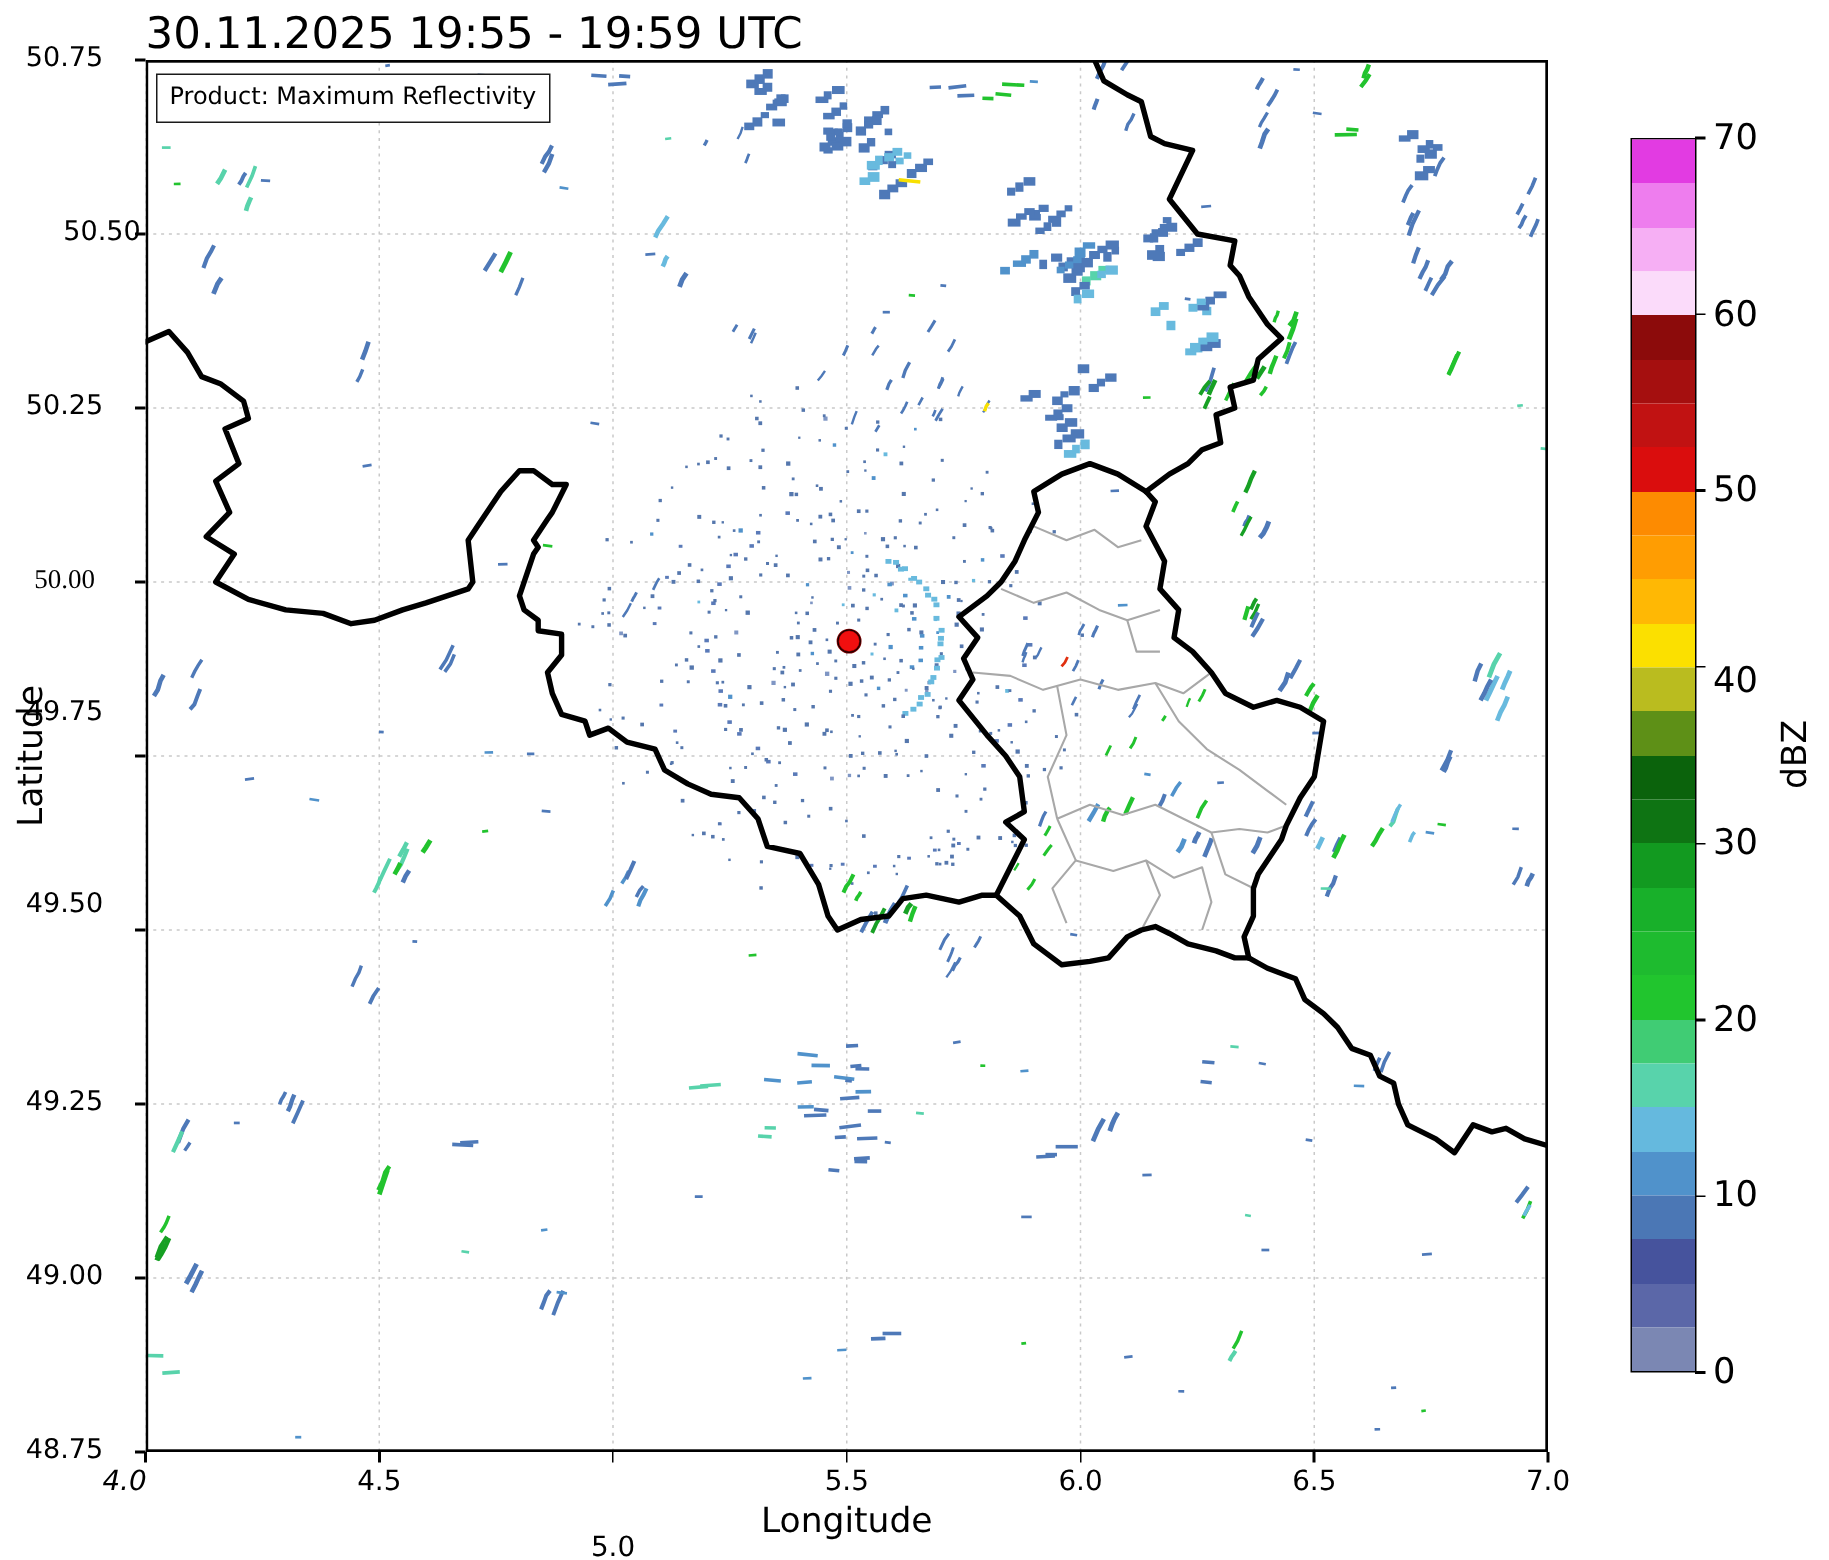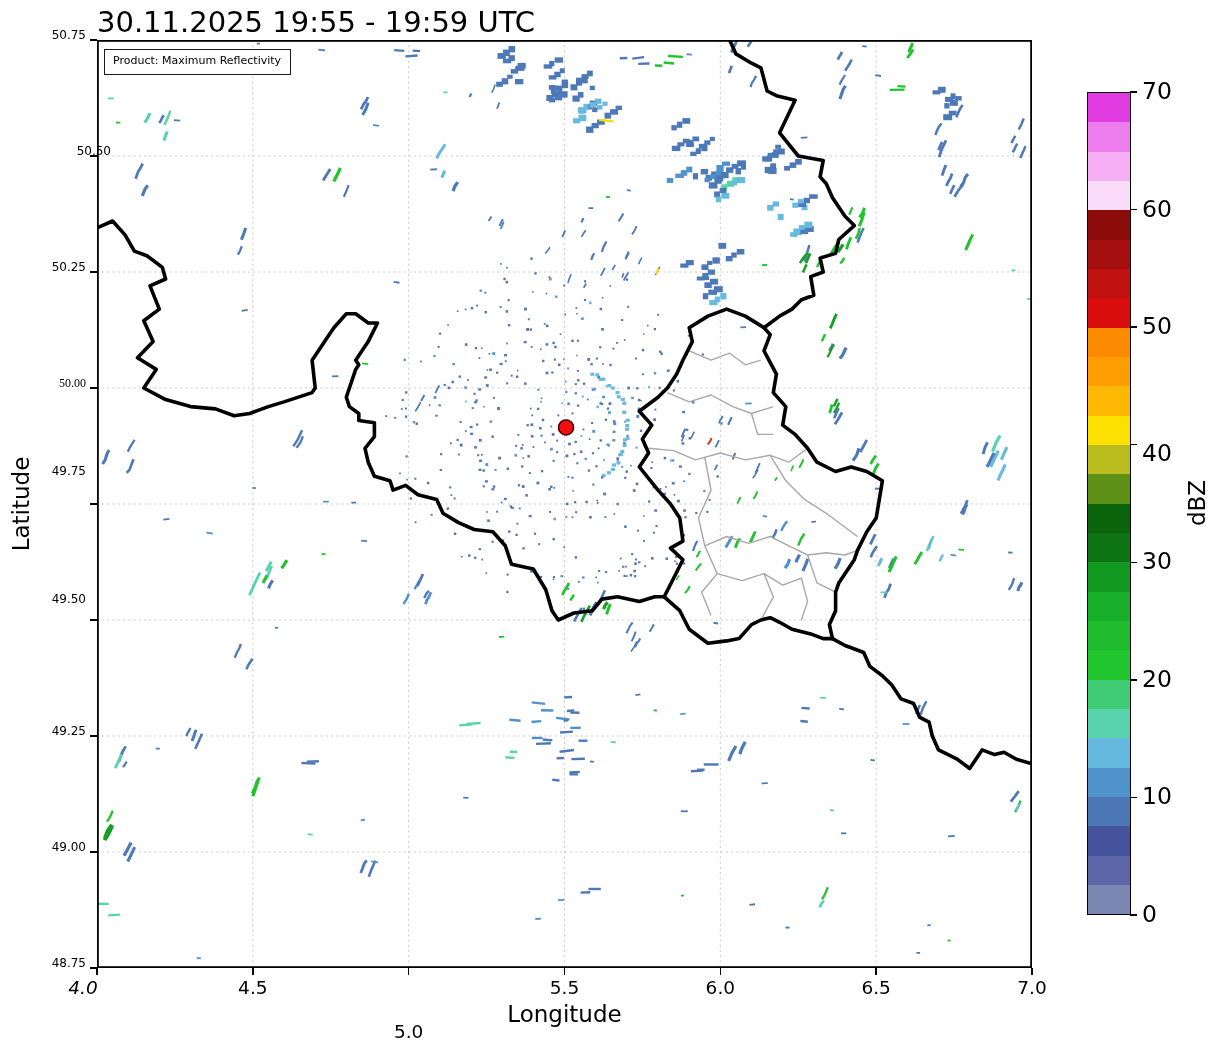--- a/index.html
+++ b/index.html
@@ -2,25 +2,25 @@
 <html><head>
 <meta charset="utf-8">
 <style>
   html,body{margin:0;padding:0}
   body{width:1219px;height:1040px;background:#ffffff;position:relative;overflow:hidden;
        font-family:"DejaVu Sans","Liberation Sans",sans-serif;color:#000}
   .figure{position:absolute;inset:0}
   .title{position:absolute;left:97px;top:5px;width:935px;font-size:29px;white-space:nowrap}
   #map-svg{position:absolute;left:97px;top:40px;background:#ffffff}
   .infobox{position:absolute;left:104px;top:49px;background:#ffffff;border:1.4px solid #1a1a1a;
-           padding:3px 9px 5px 8px;font-size:11px;line-height:1.42;z-index:5}
+           padding:3px 9px 5px 8px;font-size:16px;line-height:1.42;z-index:5}
   .xlabel{position:absolute;left:97px;top:1001px;width:935px;text-align:center;font-size:23px}
   .ylabel{position:absolute;left:8px;top:504px;writing-mode:vertical-rl;transform:translateY(-50%) rotate(180deg);font-size:23px}
   .xtl{position:absolute;width:64px;text-align:center;font-size:18.5px}
-  .ytl{position:absolute;left:0;width:86px;text-align:right;font-size:12px}
+  .ytl{position:absolute;left:0;width:86px;text-align:center;font-size:18px}
   .cbtl{position:absolute;left:1142px;font-size:23.5px}
   .tickmark{position:absolute;background:#000}
   .colorbar{position:absolute;left:1087px;top:92px;width:44px;height:823px;border:1.3px solid #000;
             box-sizing:border-box;display:flex;flex-direction:column}
   .cbseg{flex:1 1 auto}
   .cbar-label{position:absolute;left:1184px;top:503px;writing-mode:vertical-rl;
               transform:translateY(-50%) rotate(180deg);font-size:23px}
 </style>
 </head>
 <body>

